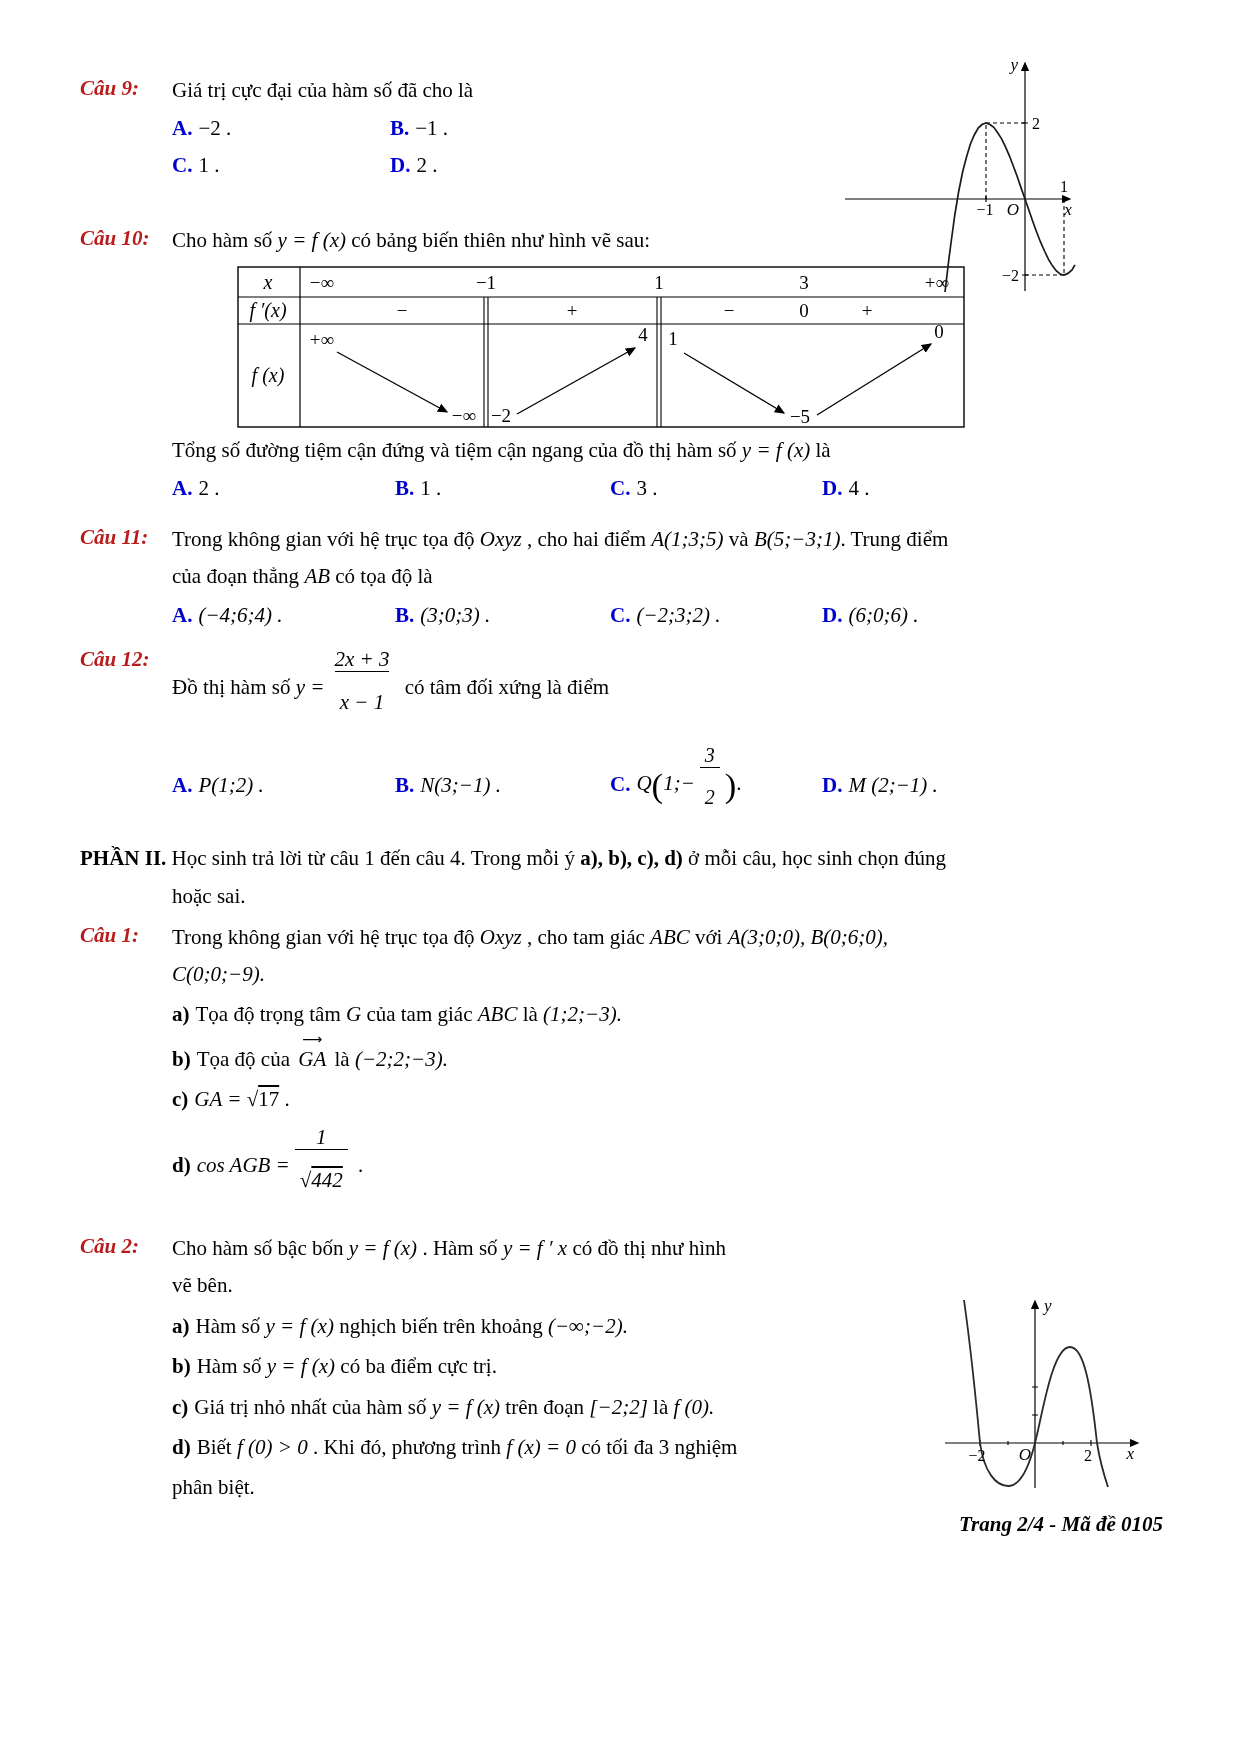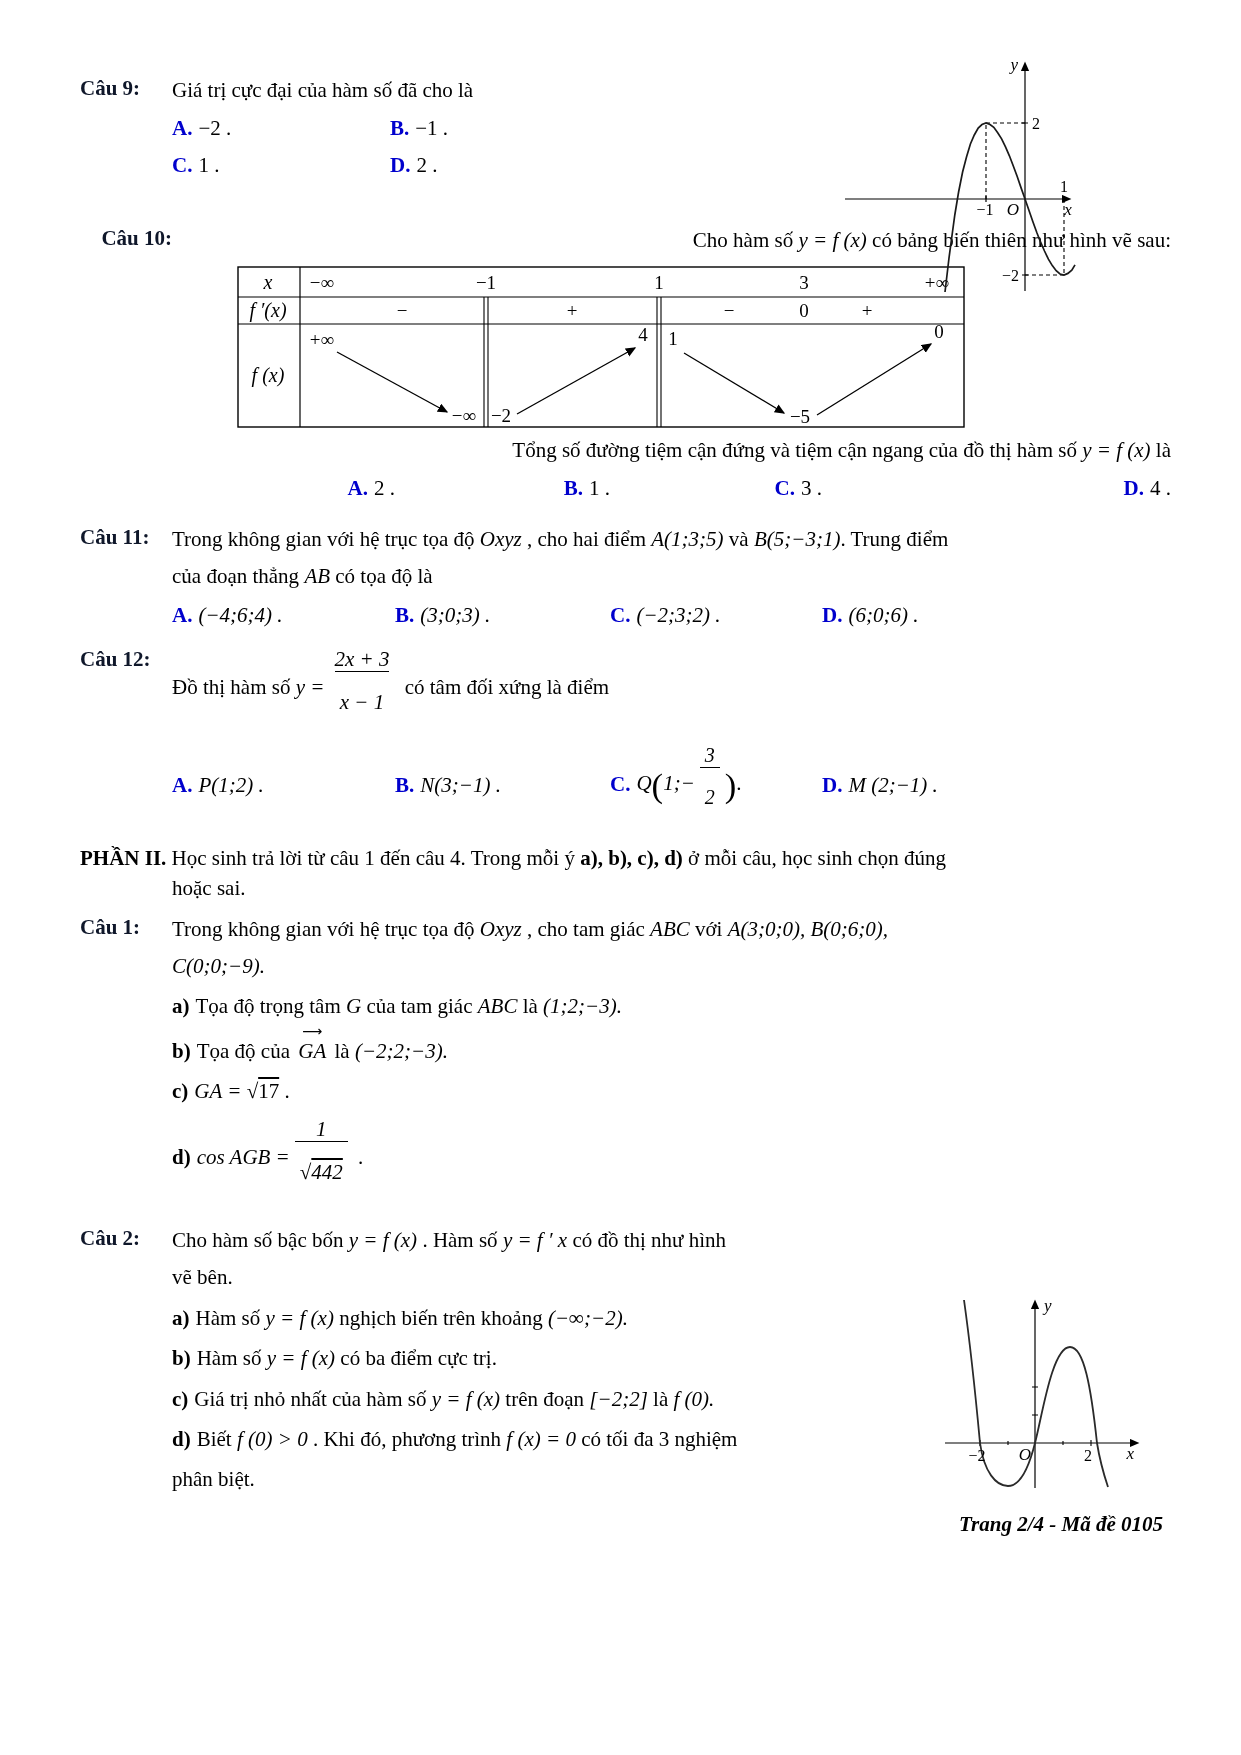--- a/index.html
+++ b/index.html
@@ -1,20 +1,20 @@
 <!DOCTYPE html>
 <html><head>
 <meta charset="utf-8">
 <style>
   html,body{margin:0;padding:0;background:#fff;}
   body{font-family:"Liberation Serif",serif;font-size:21px;color:#000;}
   .page{position:relative;width:1241px;height:1755px;background:#fff;overflow:hidden;}
   .content{padding:76px 70px 0 80px;}
   .row{display:flex;align-items:flex-start;}
-  .qlabel{flex:0 0 92px;font-weight:bold;color:#0f172a;white-space:nowrap;}
+  .qlabel{flex:0 0 92px;font-weight:bold;color:#b91c1c;white-space:nowrap;font-style:italic;}
   .qbody{flex:1;min-width:0;}
   .line{margin-bottom:7px;line-height:1.42;}
   .m{font-style:italic;}
   .ok{color:#0000cd;font-weight:bold;margin-right:6px;}
   .opts{display:grid;grid-template-columns:223px 215px 212px auto;margin-top:8px;align-items:center;}
   .opts2{display:grid;grid-template-columns:218px auto;width:560px;row-gap:6px;margin-top:4px;}
   .opt{line-height:1.5;}
   .frac{display:inline-flex;flex-direction:column;align-items:center;vertical-align:middle;margin:0 5px;line-height:1.15;font-style:italic;}
   .frac>.num{padding:0 5px;}
   .frac>.den{border-top:1.6px solid #000;padding:18px 5px;}
@@ -23,30 +23,30 @@
   .sqrt .uv{text-decoration:overline;}
   .vec{position:relative;display:inline-block;font-style:italic;margin:0 3px;}
   .vec .va{position:absolute;top:-14px;left:0;width:100%;font-size:14px;text-align:center;font-style:normal;}
   .bp{font-size:165%;font-weight:400;vertical-align:middle;line-height:.8;font-style:normal;}
   .graph{position:absolute;}
   .g9{left:835px;top:50px;}
   .g2{left:933px;top:1290px;}
   .vtable{display:block;margin:10px 0 8px 65px;}
   svg text{font-family:"Liberation Serif",serif;fill:#000;}
   svg .it{font-style:italic;}
-  .p2h{margin:16px 0 2px 0;line-height:1.45;}
+  .p2h{margin:16px 0 10px 0;line-height:1.45;}
   .p2h .lead{font-weight:bold;}
   .p2h .bseg{font-weight:bold;}
   .p2h2{padding-left:92px;margin-bottom:14px;}
   .pitem{margin:10px 0;line-height:1.45;}
   .pitem .pk{font-weight:bold;margin-right:6px;}
   .pitem.vspace{margin-top:14px;}
   .q{margin-bottom:0;}
   #q9{margin-bottom:44px;}
-  #q10{margin-bottom:20px;text-align:right;}
+  #q10{margin-bottom:20px;}
   #q11{margin-bottom:16px;}
   #q12{margin-bottom:12px;}
   #p2q1{margin-bottom:14px;}
   .footer{position:absolute;top:1512px;right:78px;font-style:italic;font-weight:bold;}
 </style>
 </head>
 <body>
 
 <div class="page">
 <div class="content">

